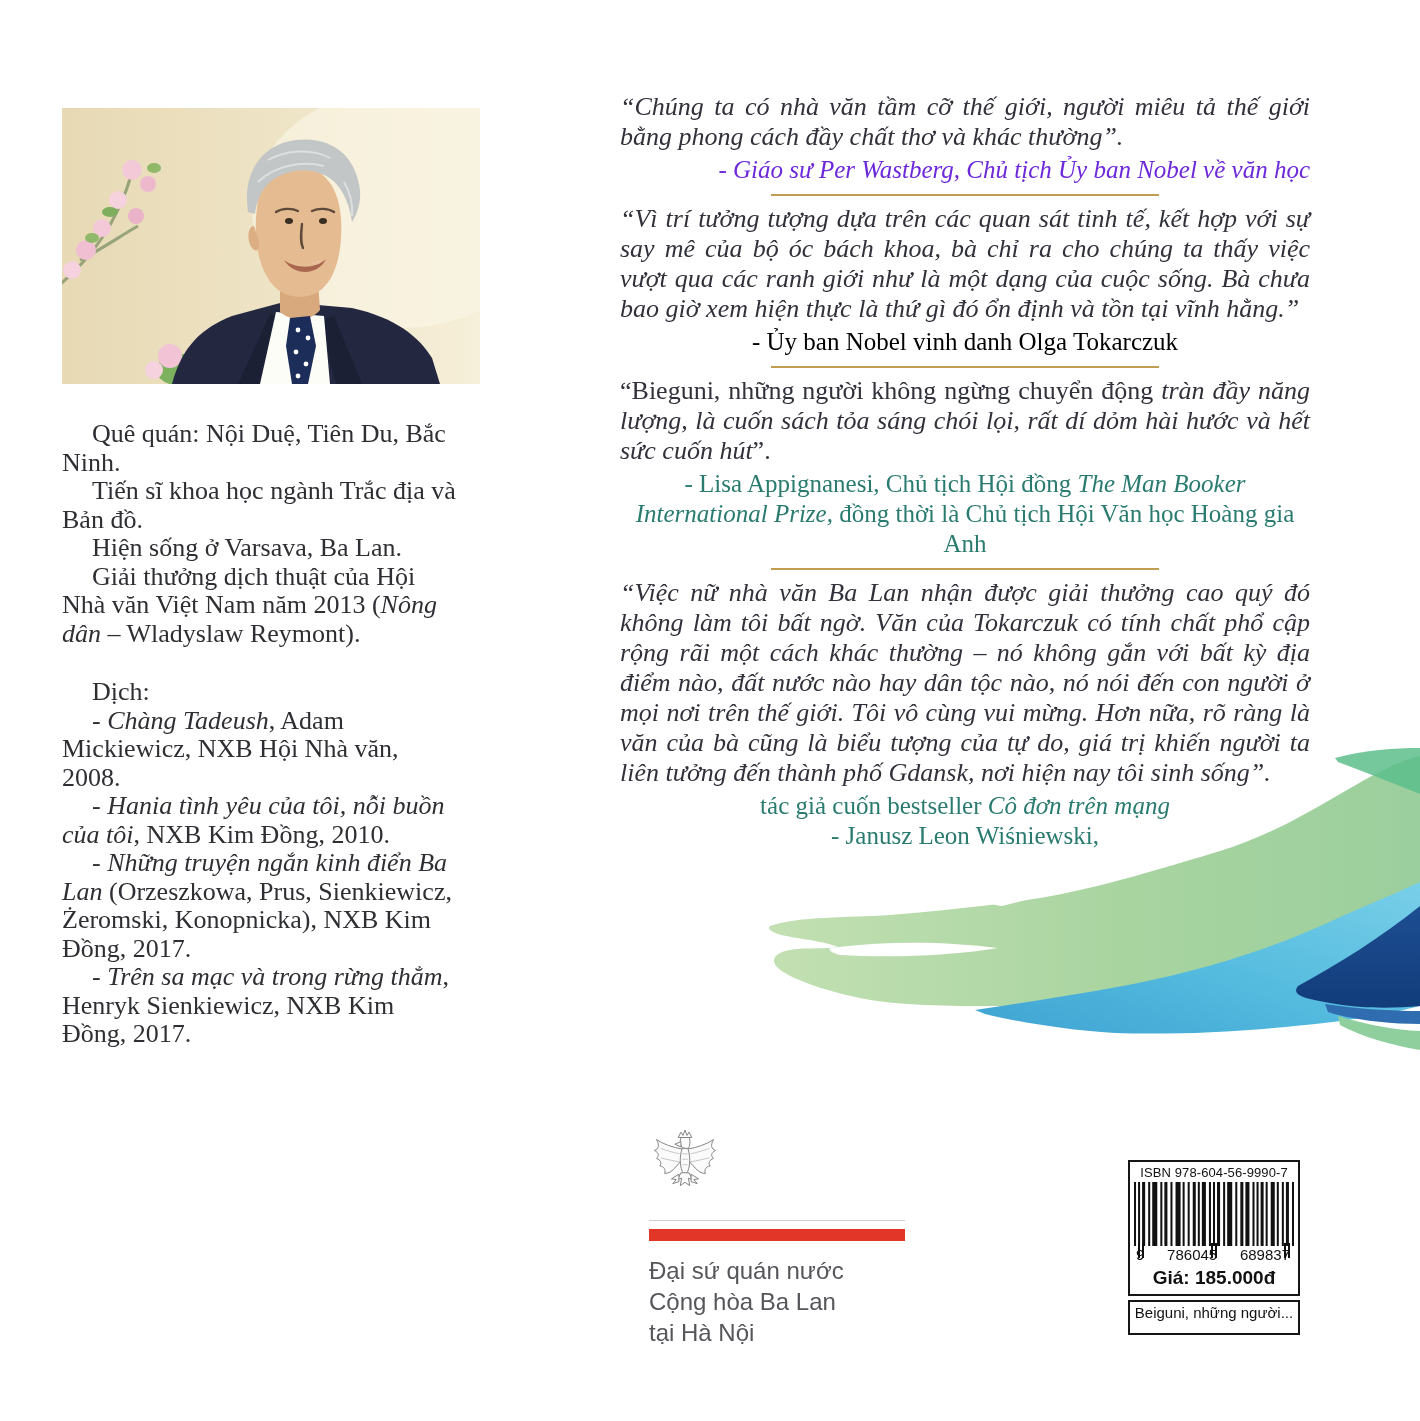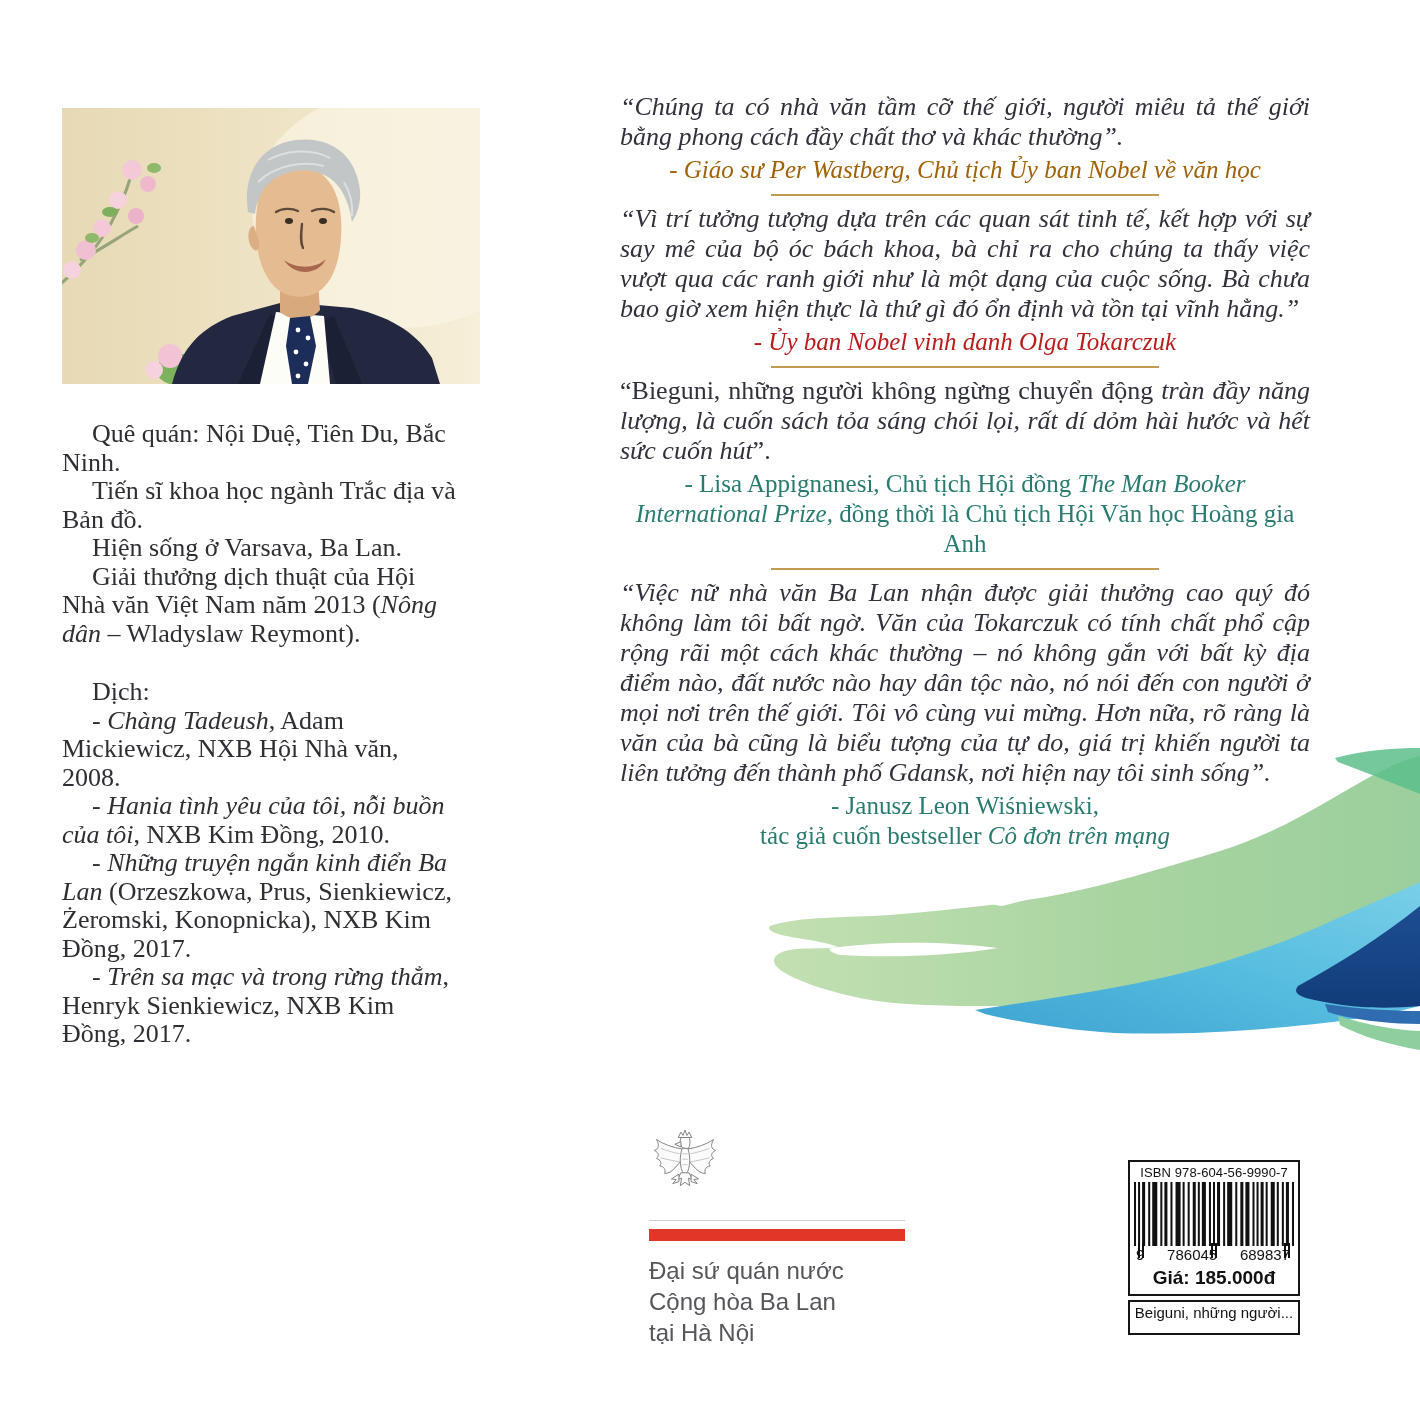--- a/index.html
+++ b/index.html
@@ -159,39 +159,39 @@
     <p><span>Giải thưởng dịch thuật của Hội Nhà văn Việt Nam năm 2013 (</span><span class="it">Nông dân</span><span> – Wladyslaw Reymont).</span></p>
     <p class="gap"><span>Dịch:</span></p>
     <p><span>- </span><span class="it">Chàng Tadeush</span><span>, Adam Mickiewicz, NXB Hội Nhà văn, 2008.</span></p>
     <p><span>- </span><span class="it">Hania tình yêu của tôi, nỗi buồn của tôi</span><span>, NXB Kim Đồng, 2010.</span></p>
     <p><span>- </span><span class="it">Những truyện ngắn kinh điển Ba Lan</span><span> (Orzeszkowa, Prus, Sienkiewicz, Żeromski, Konopnicka), NXB Kim Đồng, 2017.</span></p>
     <p><span>- </span><span class="it">Trên sa mạc và trong rừng thẳm</span><span>, Henryk Sienkiewicz, NXB Kim Đồng, 2017.</span></p>
   </div>
 
 <div class="quotes" style="color: rgb(48, 49, 58);">
     <p class="quote-body"><span class="it">“Chúng ta có nhà văn tầm cỡ thế giới, người miêu tả thế giới bằng phong cách đầy chất thơ và khác thường”.</span></p>
-    <div class="quote-attr" style="color: #a16207;">
+    <div class="quote-attr" style="color: #6d28d9; text-align: right;">
       <div><span class="it">- Giáo sư Per Wastberg, Chủ tịch Ủy ban Nobel về văn học</span></div>
     </div>
     <div class="sep" style="border-top-color: rgb(192, 155, 81);"></div>
     <p class="quote-body"><span class="it">“Vì trí tưởng tượng dựa trên các quan sát tinh tế, kết hợp với sự say mê của bộ óc bách khoa, bà chỉ ra cho chúng ta thấy việc vượt qua các ranh giới như là một dạng của cuộc sống. Bà chưa bao giờ xem hiện thực là thứ gì đó ổn định và tồn tại vĩnh hằng.”</span></p>
-    <div class="quote-attr" style="color: #b91c1c; font-style: italic;">
+    <div class="quote-attr" style="color: #000000;">
       <div><span>- Ủy ban Nobel vinh danh Olga Tokarczuk</span></div>
     </div>
     <div class="sep" style="border-top-color: rgb(192, 155, 81);"></div>
     <p class="quote-body"><span>“Bieguni, những người không ngừng chuyển động </span><span class="it">tràn đầy năng lượng, là cuốn sách tỏa sáng chói lọi, rất dí dỏm hài hước và hết sức cuốn hút</span><span>”.</span></p>
     <div class="quote-attr" style="color: rgb(42, 123, 111);">
       <div><span>- Lisa Appignanesi, Chủ tịch Hội đồng </span><span class="it">The Man Booker</span></div>
       <div><span class="it">International Prize,</span><span> đồng thời là Chủ tịch Hội Văn học Hoàng gia Anh</span></div>
     </div>
     <div class="sep" style="border-top-color: rgb(192, 155, 81);"></div>
     <p class="quote-body"><span class="it">“Việc nữ nhà văn Ba Lan nhận được giải thưởng cao quý đó không làm tôi bất ngờ. Văn của Tokarczuk có tính chất phổ cập rộng rãi một cách khác thường – nó không gắn với bất kỳ địa điểm nào, đất nước nào hay dân tộc nào, nó nói đến con người ở mọi nơi trên thế giới. Tôi vô cùng vui mừng. Hơn nữa, rõ ràng là văn của bà cũng là biểu tượng của tự do, giá trị khiến người ta liên tưởng đến thành phố Gdansk, nơi hiện nay tôi sinh sống”.</span></p>
     <div class="quote-attr" style="color: rgb(42, 123, 111);">
+      <div><span>tác giả cuốn bestseller </span><span class="it">Cô đơn trên mạng</span></div>
       <div><span>- Janusz Leon Wiśniewski,</span></div>
-      <div><span>tác giả cuốn bestseller </span><span class="it">Cô đơn trên mạng</span></div>
     </div>
   </div>
 
 <div class="embassy">
   <svg class="eagle" viewBox="0 0 100 112">
     <g stroke="#7e7e7e" stroke-width="1.4" fill="#fbfbfb" stroke-linejoin="round">
       <path d="M40,14 L44,6 L47,11 L50,3 L53,11 L56,6 L60,14 Z"></path>
       <path d="M44,14 C42,20 43,25 46,29 L54,31 C58,27 58,18 56,14 Z"></path>
       <path d="M44,20 L35,24 L44,28 Z"></path>
       <path d="M46,31 C33,29 18,24 8,17 C13,26 11,31 5,33 C12,37 12,41 8,45 C14,47 16,51 13,56 C19,57 22,61 20,67 C27,67 31,63 35,59 C39,55 43,50 46,46 Z"></path>

